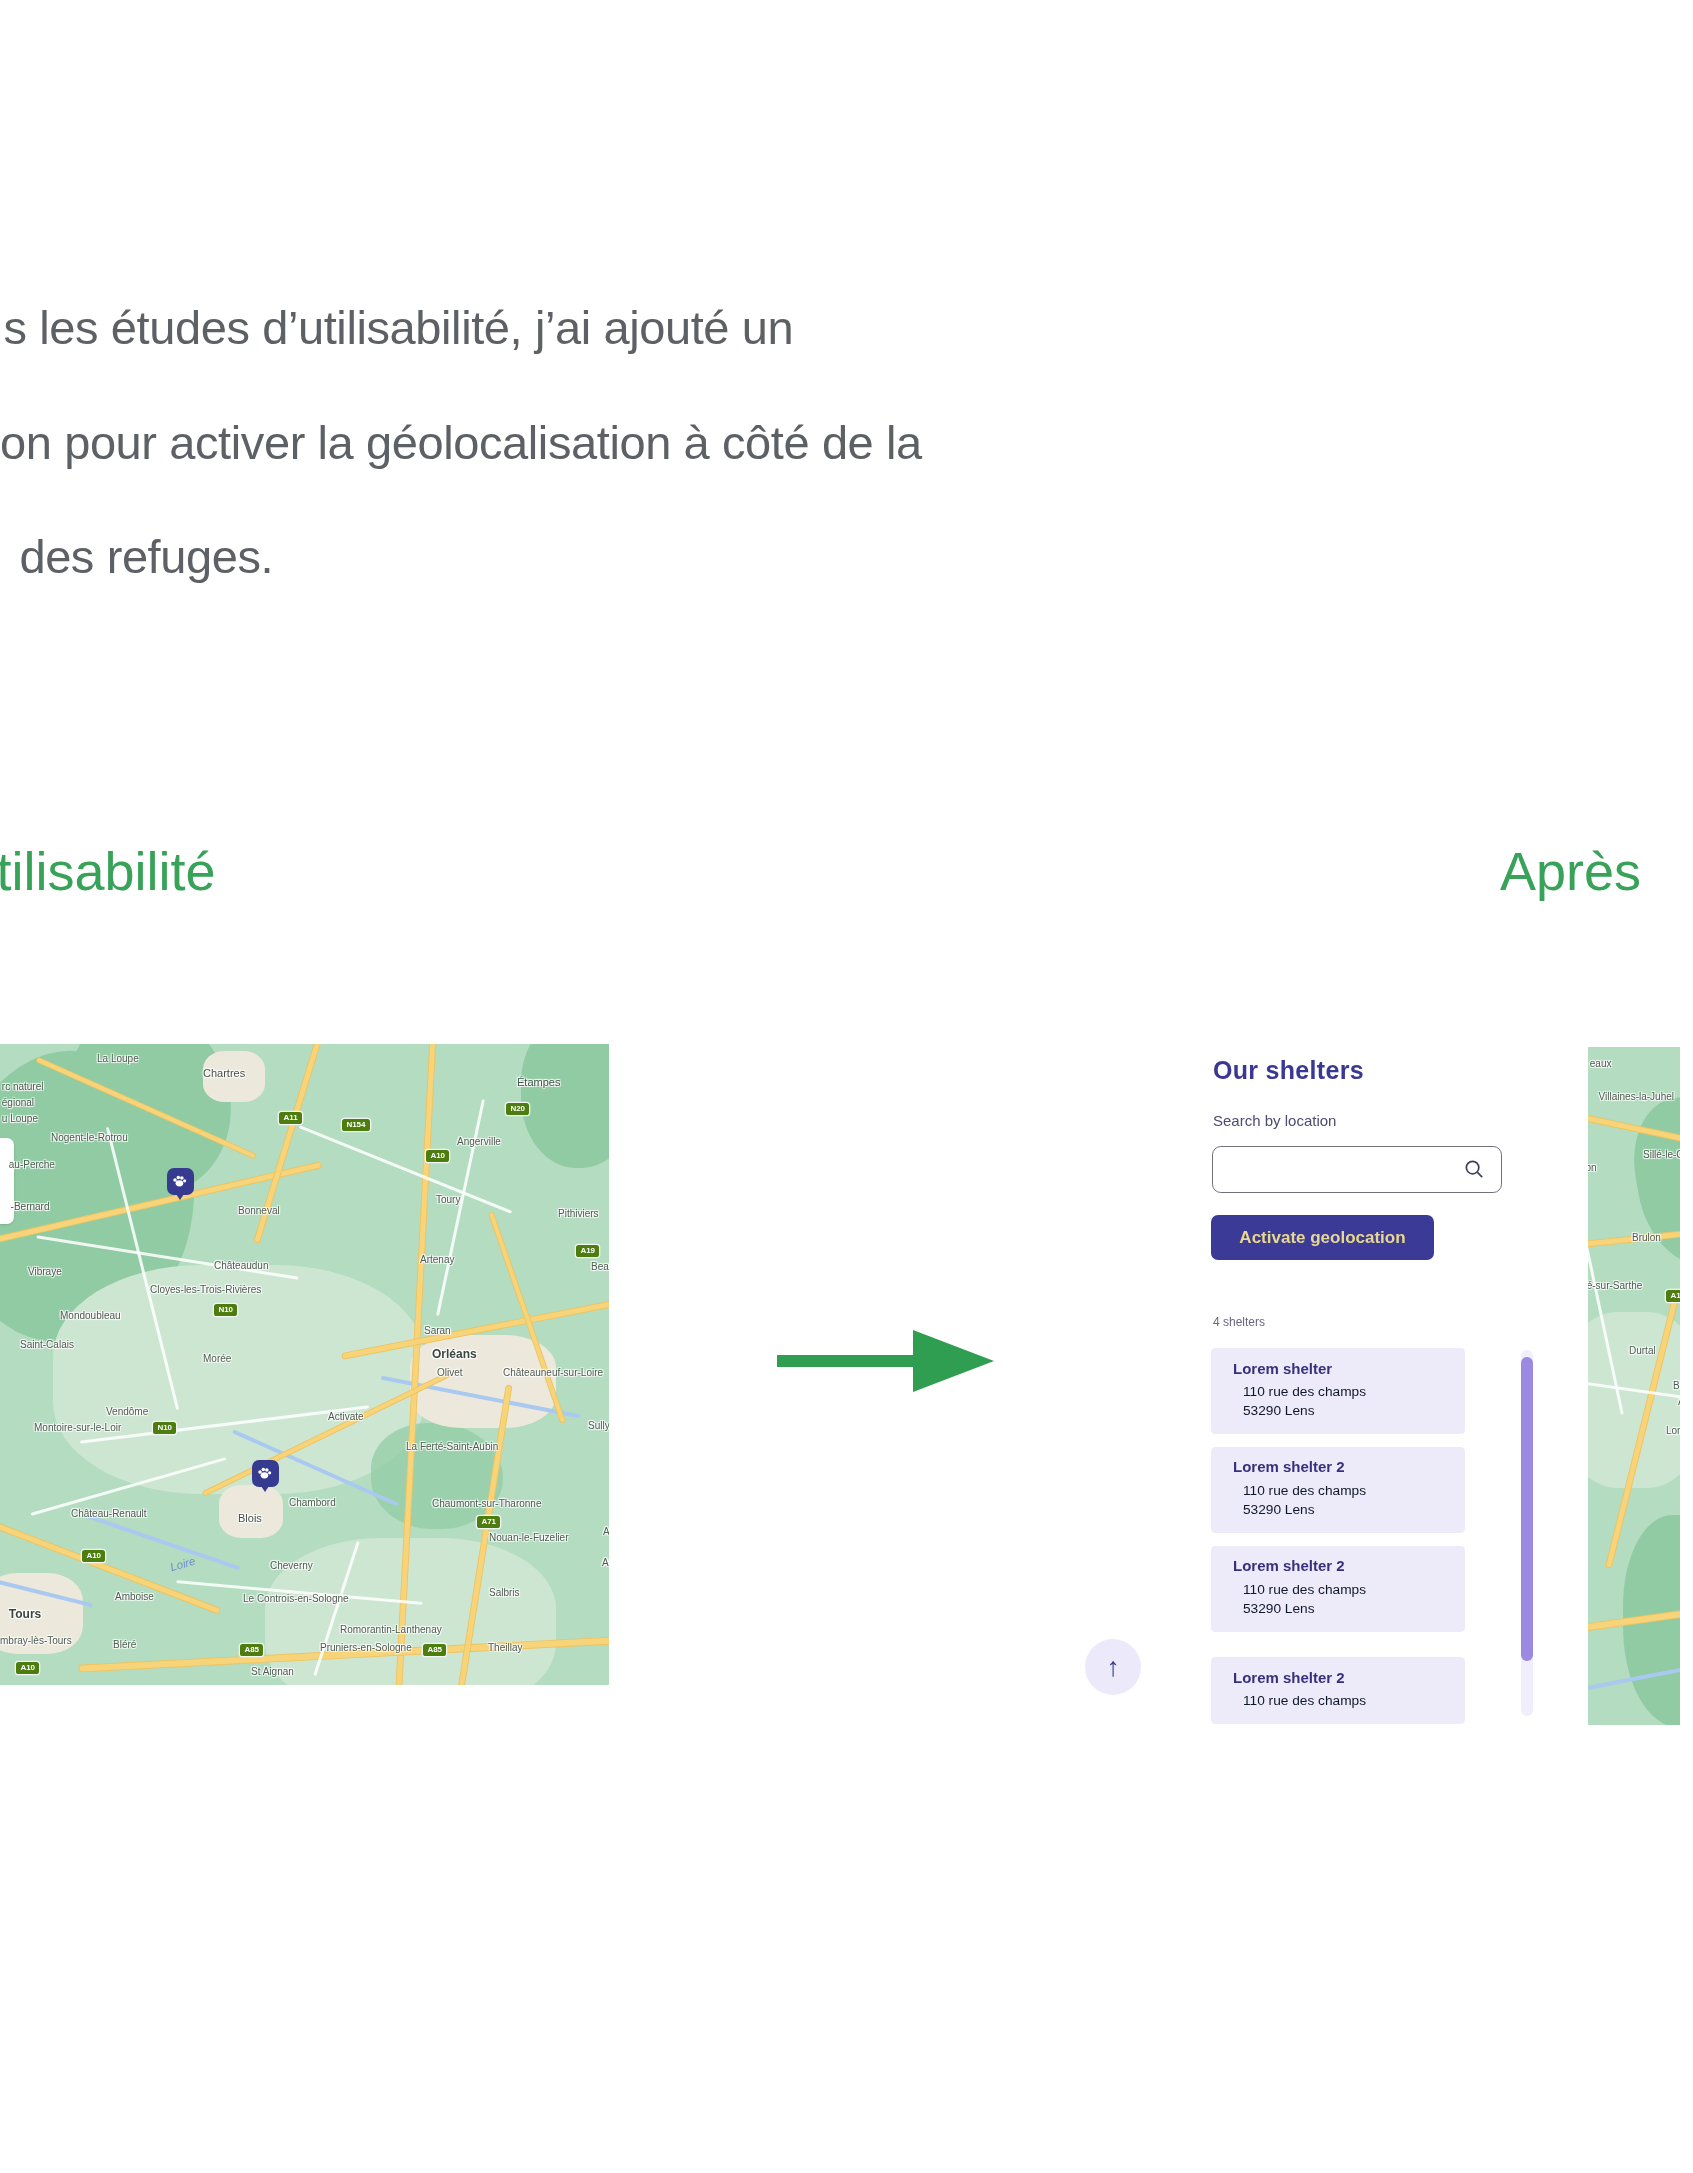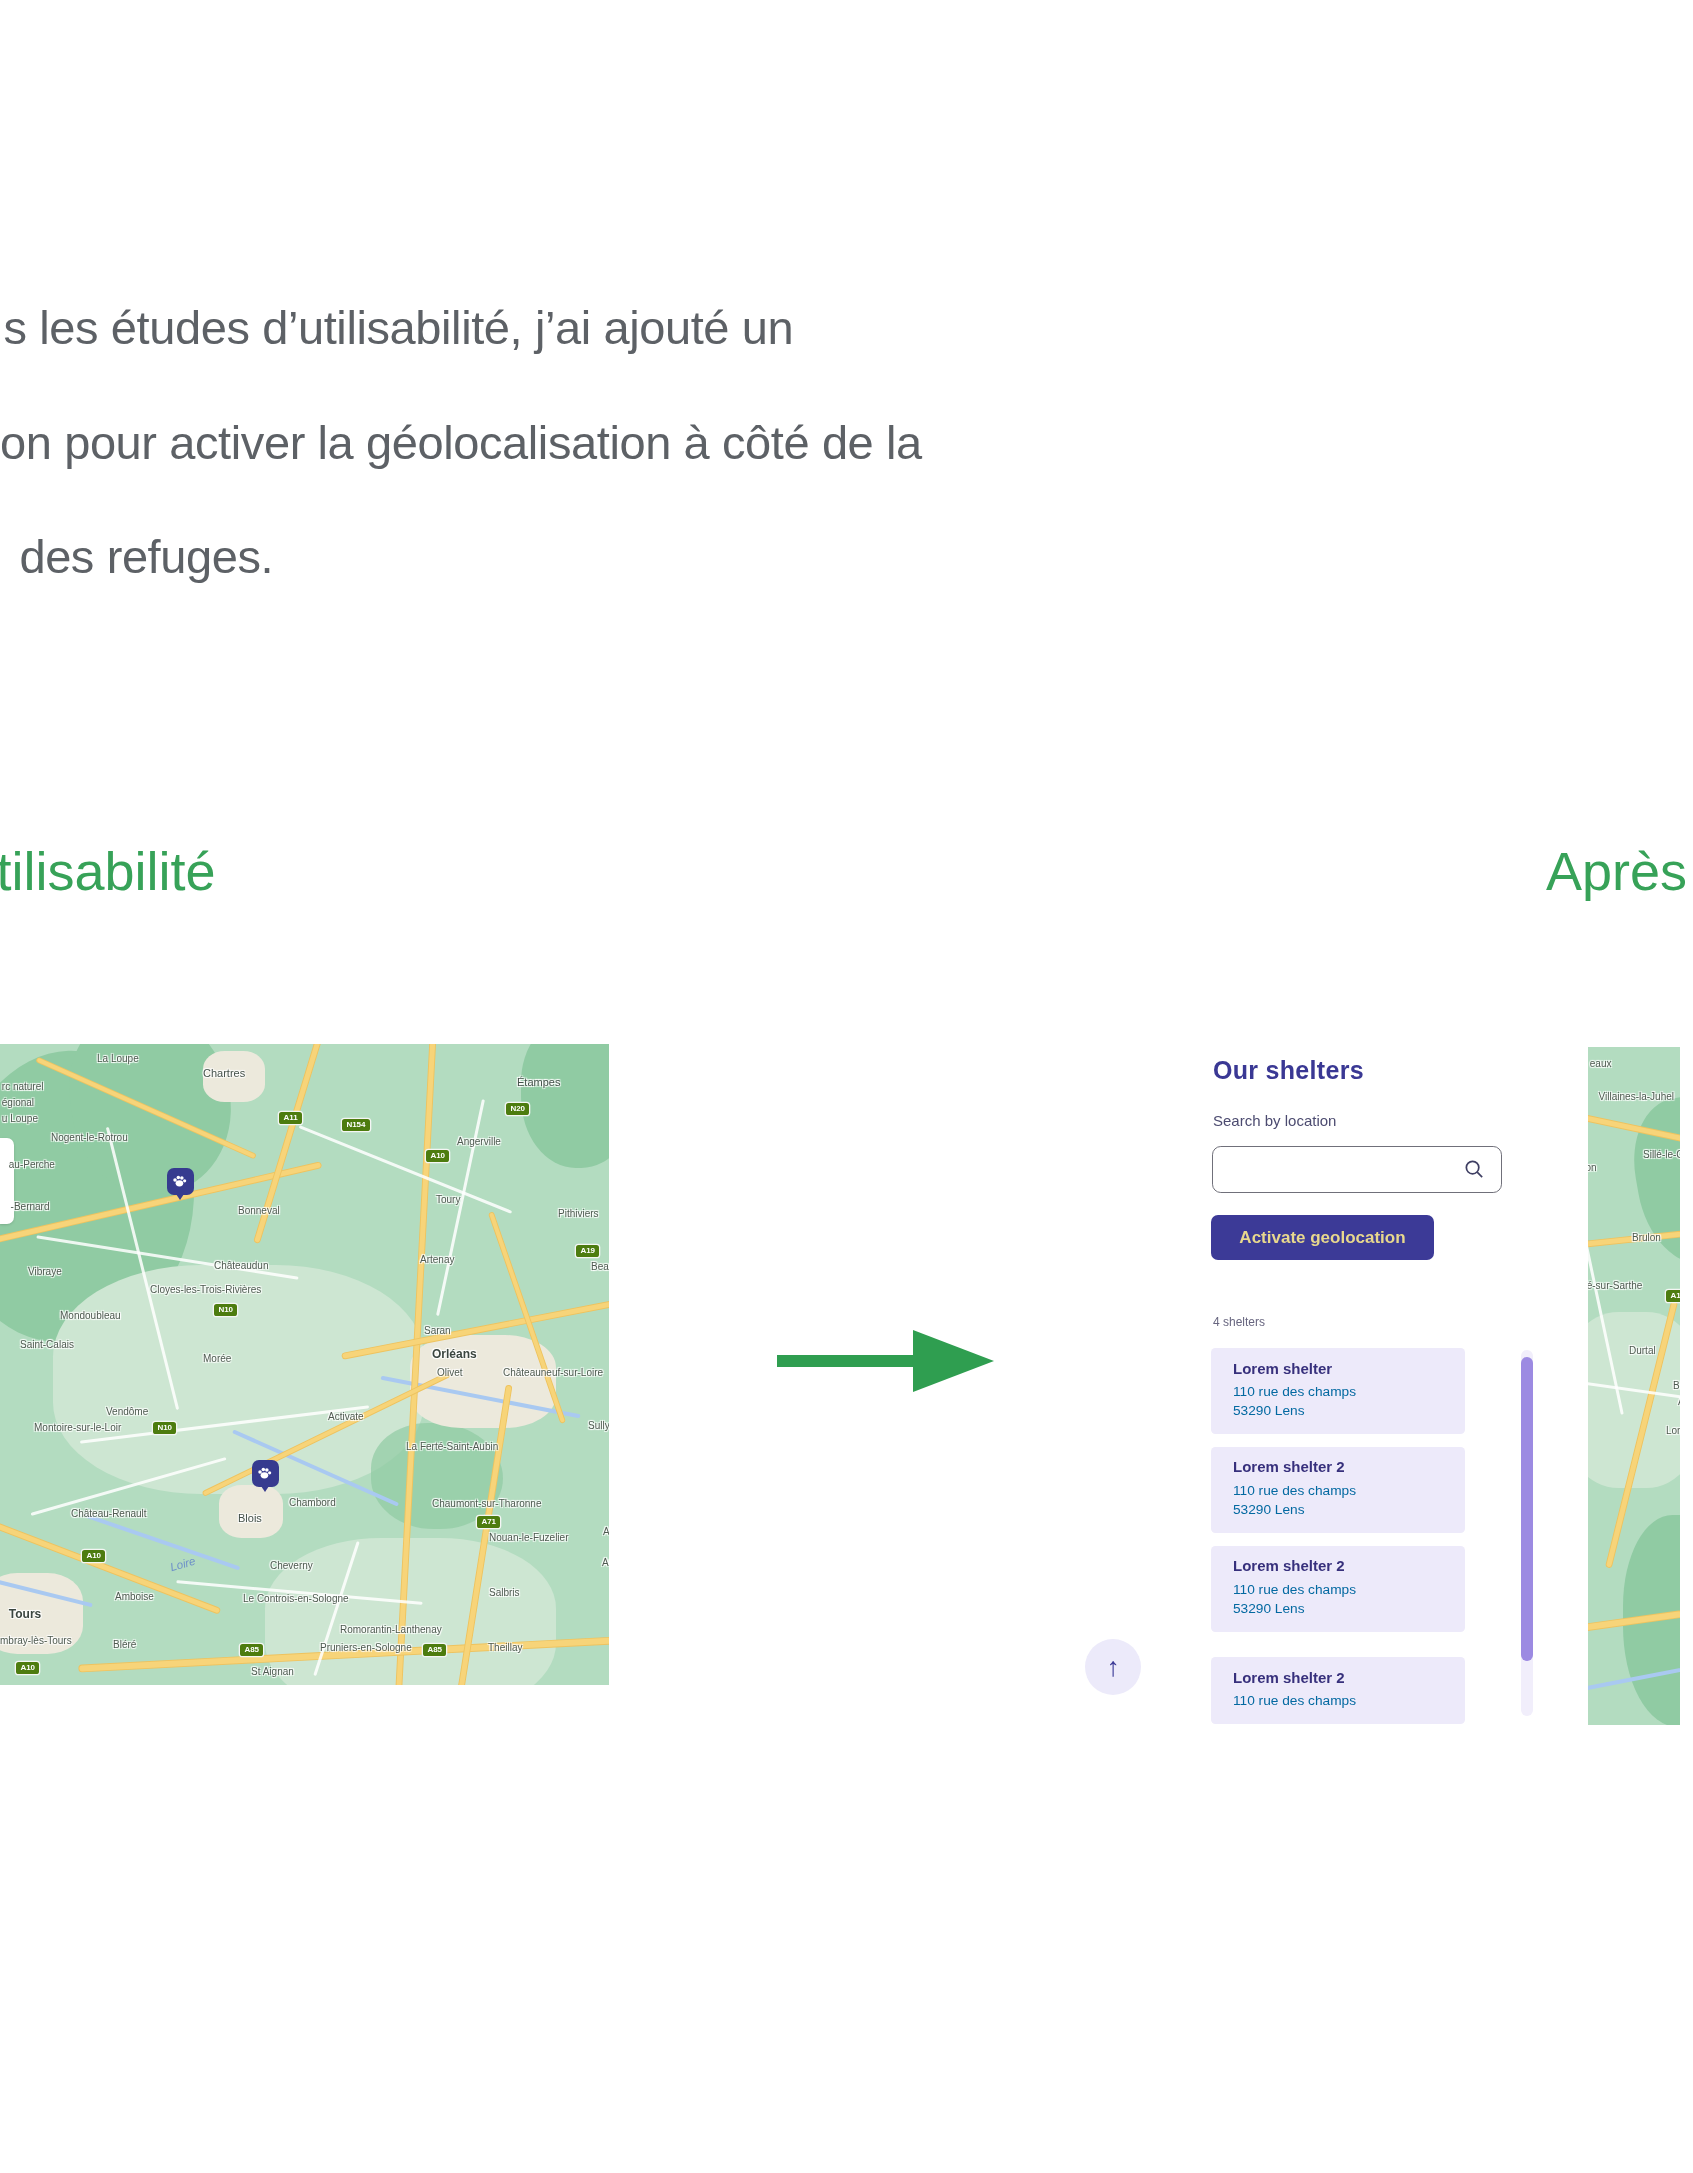--- a/index.html
+++ b/index.html
@@ -41,37 +41,37 @@
   .aui-input{position:absolute;width:290px;height:47px;background:#fff;border:1.4px solid #70707a;
              border-radius:8.8px;box-sizing:border-box;font-size:15px;color:#333;padding:0 41px 0 12.4px;outline:none;}
   .aui-search-icon{position:absolute;width:23px;height:23px;}
   .aui-btn{position:absolute;width:223px;height:45px;background:#3c3a97;border:none;border-radius:7px;
            color:#e8d88d;font-size:17px;font-weight:bold;font-family:"Liberation Sans",sans-serif;cursor:pointer;}
   .aui-count{position:absolute;font-size:12px;color:#67657f;}
   .shelter-list{position:absolute;width:254px;}
   .shelter-card{background:#edeafa;border-radius:4.4px;padding:11.5px 0 13.2px 22px;margin-bottom:13.2px;}
   .shelter-card:nth-child(3){margin-bottom:25.6px;}
   .shelter-name{font-size:15px;font-weight:bold;color:#37307c;margin-bottom:5.3px;}
-  .shelter-line{font-size:13.7px;color:#0369a1;line-height:19.4px;}
+  .shelter-line{font-size:13.7px;color:#0f172a;line-height:19.4px;margin-left:10px;}
   .scroll-track{position:absolute;width:12.4px;background:#f1eefb;border-radius:6.2px;}
   .scroll-thumb{position:absolute;left:0;width:12.4px;background:#9c8ae2;border-radius:6.2px;}
   .back-top{position:absolute;width:56px;height:56px;border-radius:50%;background:#eceafa;border:none;
             color:#3c3a97;font-size:26.5px;font-weight:bold;cursor:pointer;display:flex;align-items:center;justify-content:center;}
 </style>
 </head>
 <body>
 
 <div id="canvas">
 
   <div class="intro-line" style="left:0px;top:415px;">on pour activer la géolocalisation à côté de la</div>
   <div class="intro-line" style="left:3.5px;top:300px;">s les études d’utilisabilité, j’ai ajouté un</div>
   <div class="intro-line" style="left:19.4px;top:529px;">des refuges.</div>
 
   <div class="cmp-label" style="left:-3.5px;top:840px;">tilisabilité</div>
-  <div class="cmp-label" style="left:1500px;top:840px;width:187px;text-align:right;">Après</div>
+  <div class="cmp-label" style="left:1500px;top:840px;width:187px;">Après</div>
 
   <div class="map" id="before-map" style="left:0;top:1044px;width:609px;height:641px;">
 
     <div class="patch forest" style="left:-44px;top:8.8px;width:238px;height:291px;transform:rotate(12deg);"></div>
     <div class="patch forest" style="left:71px;top:-35px;width:159px;height:185px;transform:rotate(-8deg);"></div>
     <div class="patch forest" style="left:521px;top:-26.5px;width:115px;height:150px;"></div>
     <div class="patch pale" style="left:53px;top:221px;width:371px;height:229px;border-radius:40%;"></div>
     <div class="patch pale" style="left:265px;top:494px;width:291px;height:176px;border-radius:40%;"></div>
     <div class="patch forest" style="left:371px;top:379px;width:132px;height:106px;opacity:.7;"></div>
     <div class="urban" style="left:203px;top:7px;width:62px;height:51px;position:absolute;"></div>

